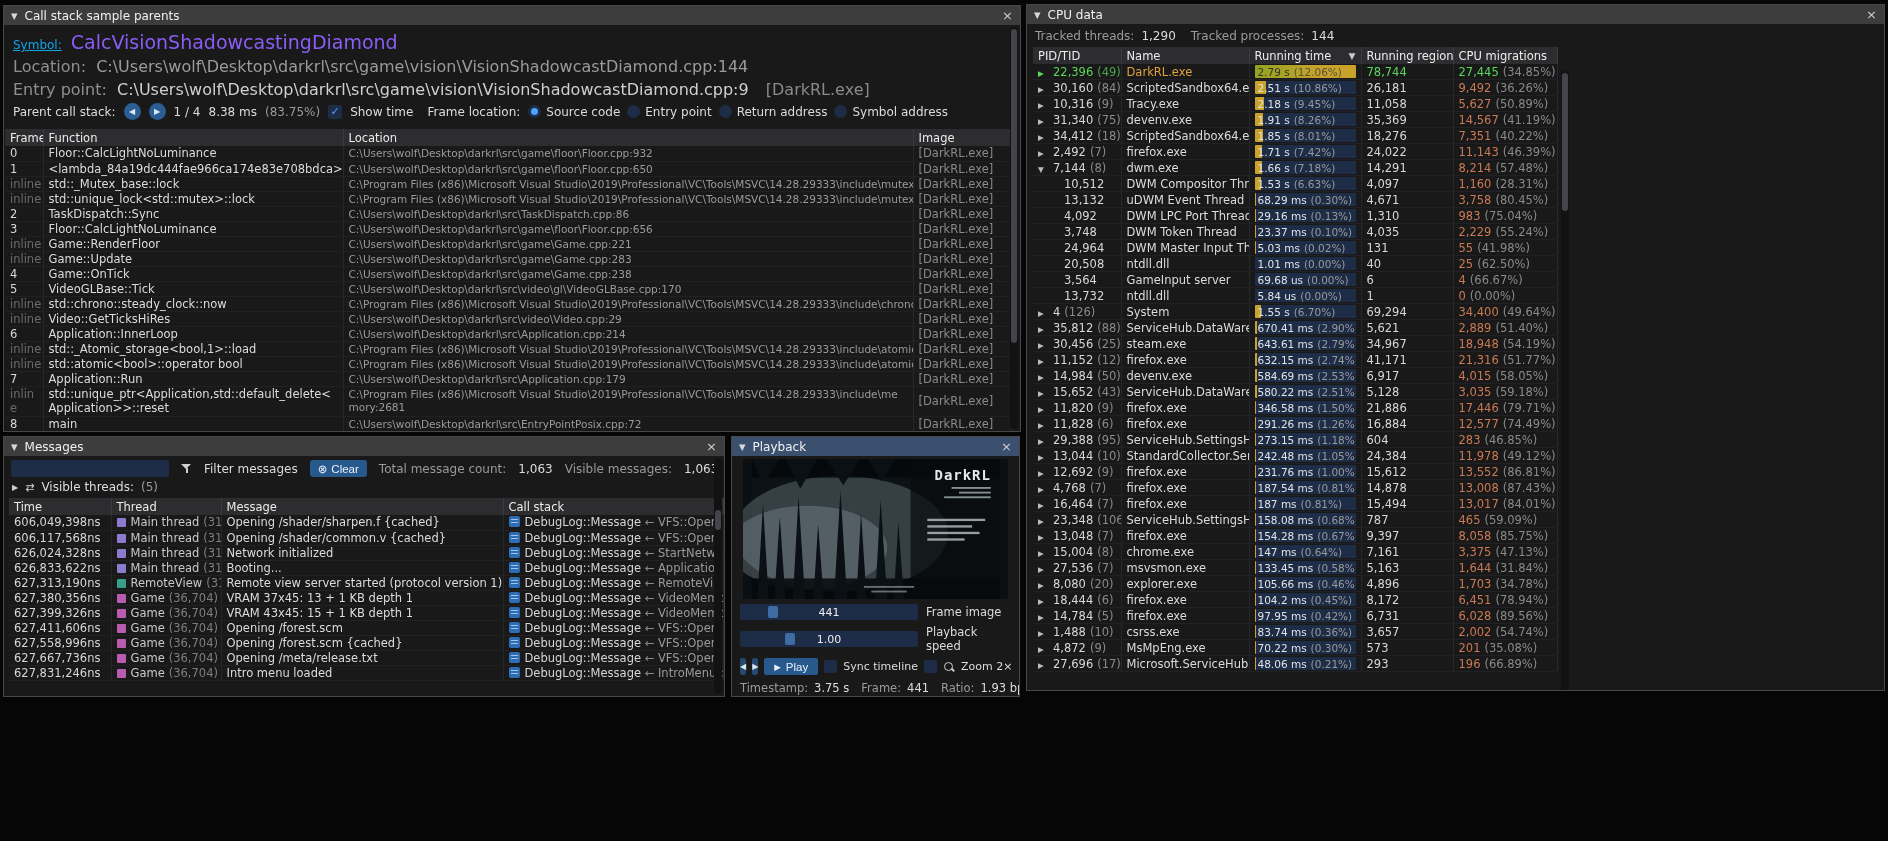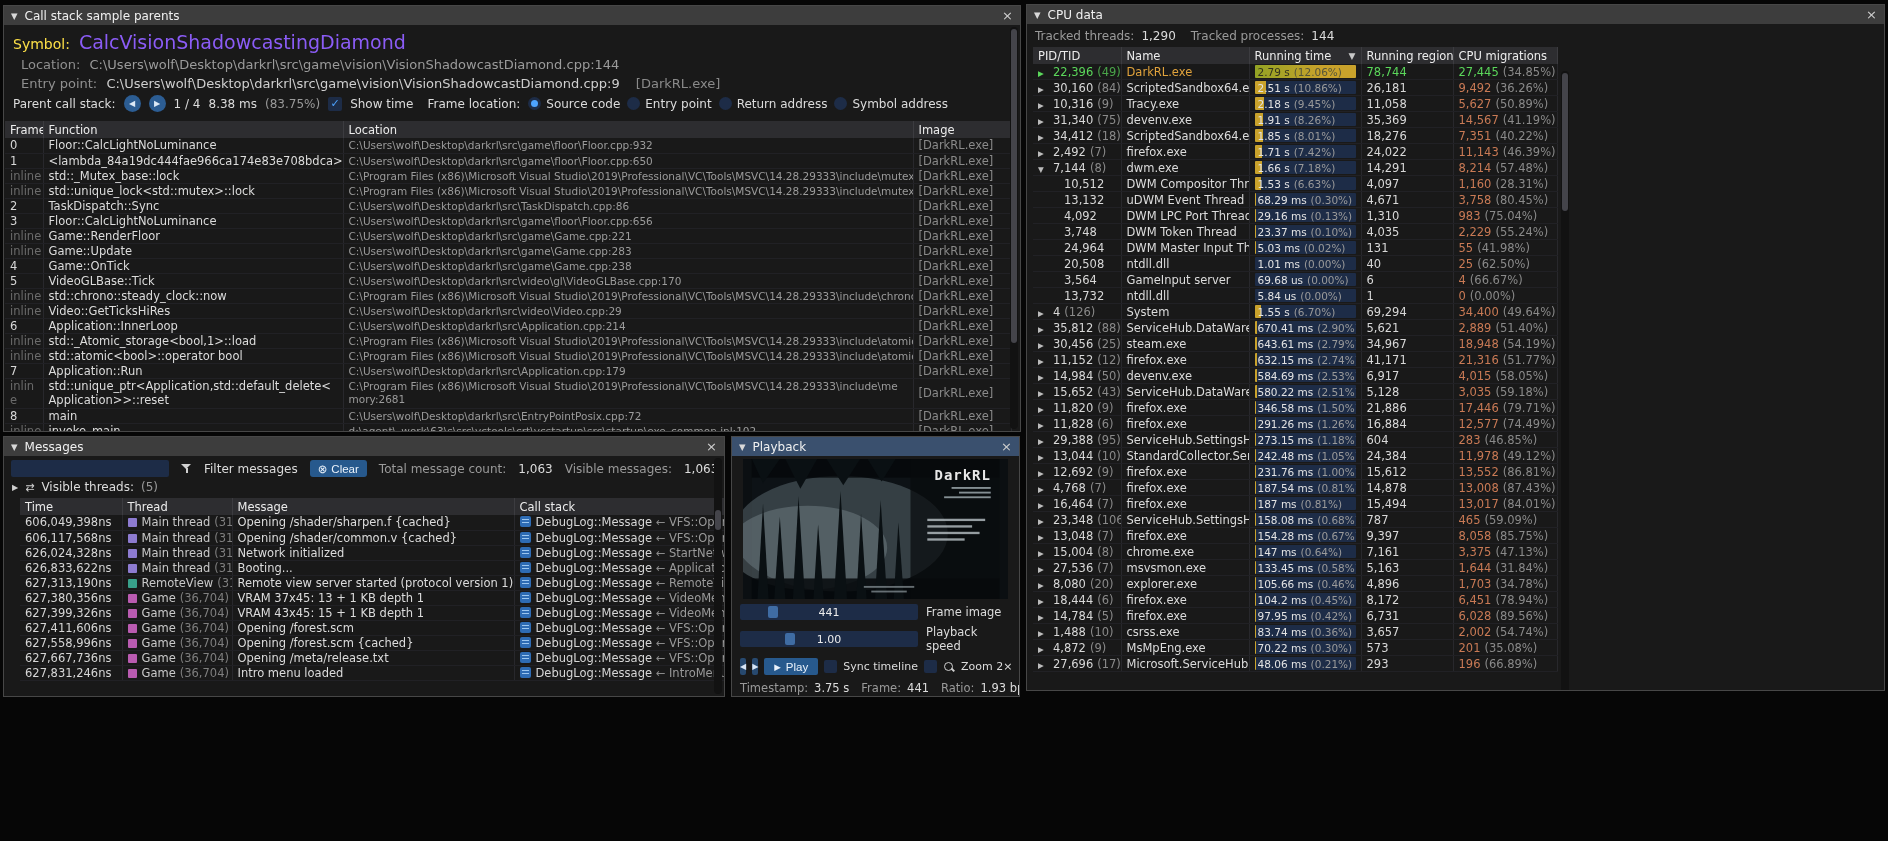--- a/index.html
+++ b/index.html
@@ -20,23 +20,23 @@
   table{border-collapse:collapse;table-layout:fixed;}
   th{background:#2d2d30;font-weight:normal;text-align:left;padding:1px 5px;border-right:1px solid #3c3c40;
      font-size:11.5px;color:#ececec;height:17px;white-space:nowrap;overflow:hidden;}
   td{padding:0 5px;border-right:1px solid #28282c;border-bottom:1px solid #212125;white-space:nowrap;
      overflow:hidden;font-size:11.5px;height:15px;}
 
   
   #p-callstack{left:3px;top:5px;width:1018px;height:427px;}
   .cs-head{padding:6px 9px 2px;}
   .sym-line{display:flex;align-items:baseline;gap:9px;margin-bottom:4px;}
-  .sym-label{color:#fde047;font-size:14px;}
+  .sym-label{color:#0ea5e9;font-size:12px;text-decoration:underline;}
   .sym-name{color:#8b5cf6;font-size:19px;}
-  .meta-line{font-size:13px;margin-bottom:4px;white-space:nowrap;overflow:hidden;margin-left:8px;}
+  .meta-line{font-size:16px;margin-bottom:4px;white-space:nowrap;overflow:hidden;}
   .meta-line .lbl{color:#8f8f8f;margin-right:5px;}
   .meta-line .val-dim{color:#9b9b9b;}
   .meta-line .val{color:#cfcfcf;}
   .meta-line .imgtag{color:#8a8a8a;margin-left:12px;}
   .controls{display:flex;align-items:center;gap:8px;font-size:12px;margin:3px 0 7px;white-space:nowrap;}
   .navbtn{width:17px;height:17px;border-radius:50%;background:#2c5d93;color:#dce9f7;font-size:8px;
           display:inline-flex;align-items:center;justify-content:center;border:none;}
   .checkbox{width:14px;height:14px;background:#1d2c47;border-radius:2px;display:inline-flex;align-items:center;
             justify-content:center;color:#4da3ff;font-size:11px;font-weight:bold;flex:0 0 auto;}
   .radio-item{display:inline-flex;align-items:center;gap:5px;margin-right:7px;}
@@ -62,21 +62,21 @@
   .funnel{width:11px;height:11px;position:relative;display:inline-block;flex:0 0 auto;}
   .funnel::before{content:"";position:absolute;top:1px;left:0;border-left:5.5px solid transparent;border-right:5.5px solid transparent;border-top:5px solid #d0d0d0;}
   .funnel::after{content:"";position:absolute;top:5px;left:4.5px;width:2px;height:5px;background:#d0d0d0;}
   .clear-btn{background:#27598d;border:none;border-radius:3px;height:17px;display:inline-flex;align-items:center;
              gap:4px;padding:0 8px;color:#eaf2fb;font-size:11.5px;}
   .imgicon{width:13px;height:11px;border:1px solid #7fa8d0;border-radius:2px;position:relative;display:inline-block;background:#1d2c47;flex:0 0 auto;}
   .imgicon::after{content:"";position:absolute;left:2px;bottom:1px;border-left:3px solid transparent;border-right:3px solid transparent;border-bottom:4px solid #7fa8d0;}
   .msg-toolbar2{display:flex;align-items:center;gap:7px;padding:0 8px 4px;font-size:12px;}
   .small-tri{font-size:8px;color:#d0d0d0;}
   .shuffle{color:#d0d0d0;font-size:11px;}
-  #msg-table{width:714px;margin-left:16px;padding-left:41px;}
+  #msg-table{width:714px;margin-left:5px;padding-left:41px;}
   .m-time{color:#d6d6d6;}
   .chip{width:9px;height:9px;display:inline-block;margin-right:5px;border-radius:1px;vertical-align:-1px;}
   .tname{color:#c9c9c9;} .tcnt{color:#7f7f7f;margin-left:4px;}
   .m-msg{color:#dcdcdc;}
   .cs-icon{display:inline-block;width:11px;height:11px;border-radius:2px;margin-right:5px;vertical-align:-1px;
            background:linear-gradient(#9cc6ee 0 0) 2px 3px/7px 1px no-repeat,
                       linear-gradient(#9cc6ee 0 0) 2px 6px/7px 1px no-repeat,#2e6cb4;}
   .cs-fn{color:#d6d6d6;} .cs-arrow{color:#8a8a8a;} .cs-target{color:#9a9a9a;}
   #msg-scroll{right:2px;top:21px;bottom:2px;}
   #msg-scroll .handle{top:52px;height:20px;}

